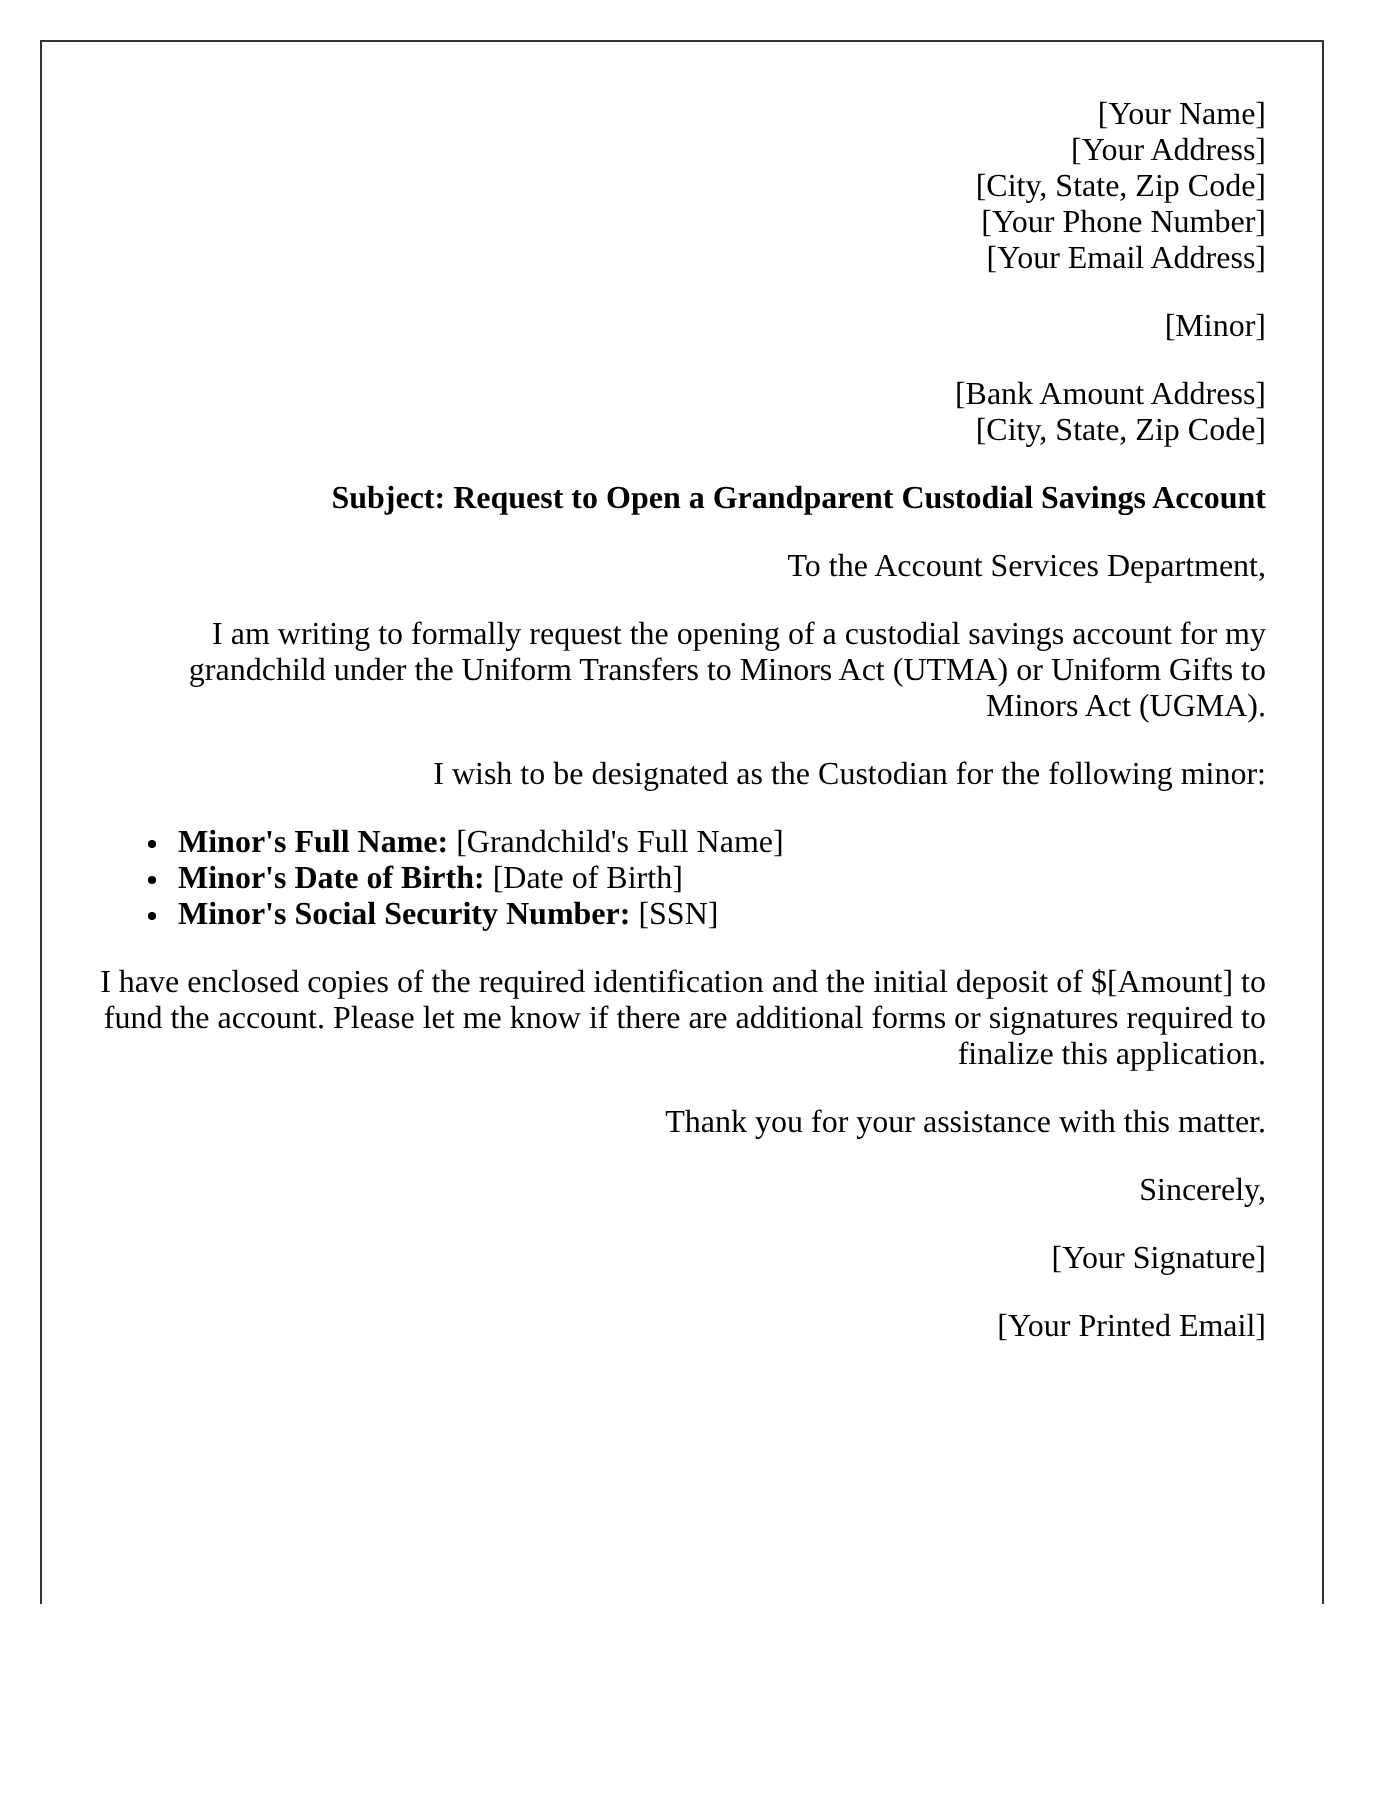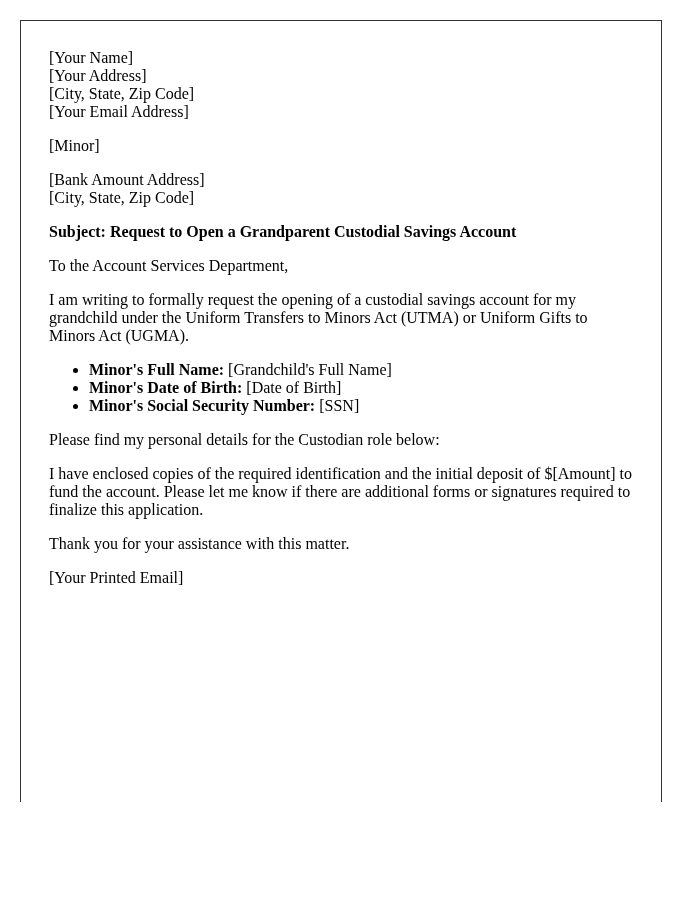--- a/index.html
+++ b/index.html
@@ -28,20 +28,21 @@
     .letter {
       box-sizing: border-box;
       width: 642px;
       min-height: 900px;
       border: 1px solid #333333;
       padding: 28px 28px 28px 28px;
       background: #ffffff;
     }
     .letter p {
       margin: 0 0 16px 0;
+      text-align: right;
     }
     .letter p.block-lines span {
       display: block;
     }
     .letter ul {
       margin: 0 0 16px 0;
       padding-left: 40px;
     }
     .letter li {
       margin: 0;
@@ -56,48 +57,51 @@
 </head>
 <body>
 
 <div class="page-clip">
   <div class="letter">
 
     <p class="block-lines">
       <span>[Your Name]</span>
       <span>[Your Address]</span>
       <span>[City, State, Zip Code]</span>
+      <span>[Your Phone Number]</span>
       <span>[Your Email Address]</span>
     </p>
 
     <p>[Minor]</p>
 
     <p class="block-lines">
       <span>[Bank Amount Address]</span>
       <span>[City, State, Zip Code]</span>
     </p>
 
     <p class="subject">Subject: Request to Open a Grandparent Custodial Savings Account</p>
 
     <p>To the Account Services Department,</p>
 
     <p>I am writing to formally request the opening of a custodial savings account for my grandchild under the Uniform Transfers to Minors Act (UTMA) or Uniform Gifts to Minors Act (UGMA).</p>
 
+    <p>I wish to be designated as the Custodian for the following minor:</p>
 
     <ul>
       <li><span class="field-label">Minor's Full Name:</span><span> [Grandchild's Full Name]</span></li>
       <li><span class="field-label">Minor's Date of Birth:</span><span> [Date of Birth]</span></li>
       <li><span class="field-label">Minor's Social Security Number:</span><span> [SSN]</span></li>
     </ul>
 
-    <p>Please find my personal details for the Custodian role below:</p>
 
 
     <p>I have enclosed copies of the required identification and the initial deposit of $[Amount] to fund the account. Please let me know if there are additional forms or signatures required to finalize this application.</p>
 
     <p>Thank you for your assistance with this matter.</p>
 
+    <p>Sincerely,</p>
 
+    <p>[Your Signature]</p>
 
     <p>[Your Printed Email]</p>
 
   </div>
 </div>
 
 </body></html>

